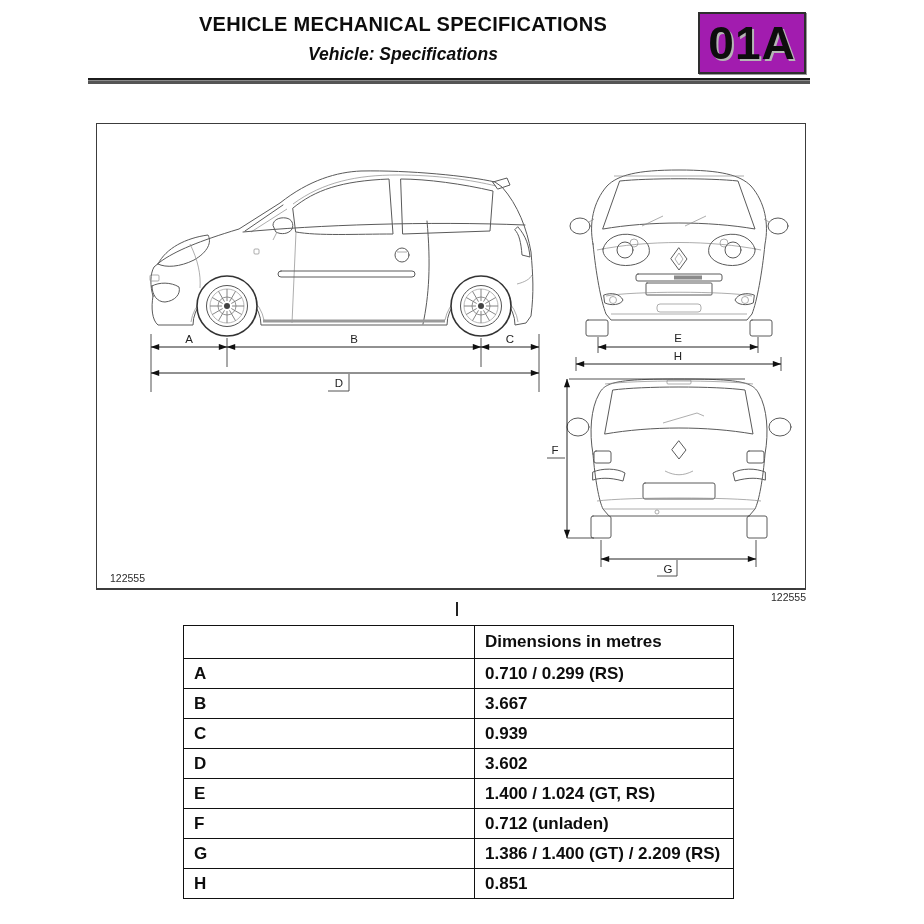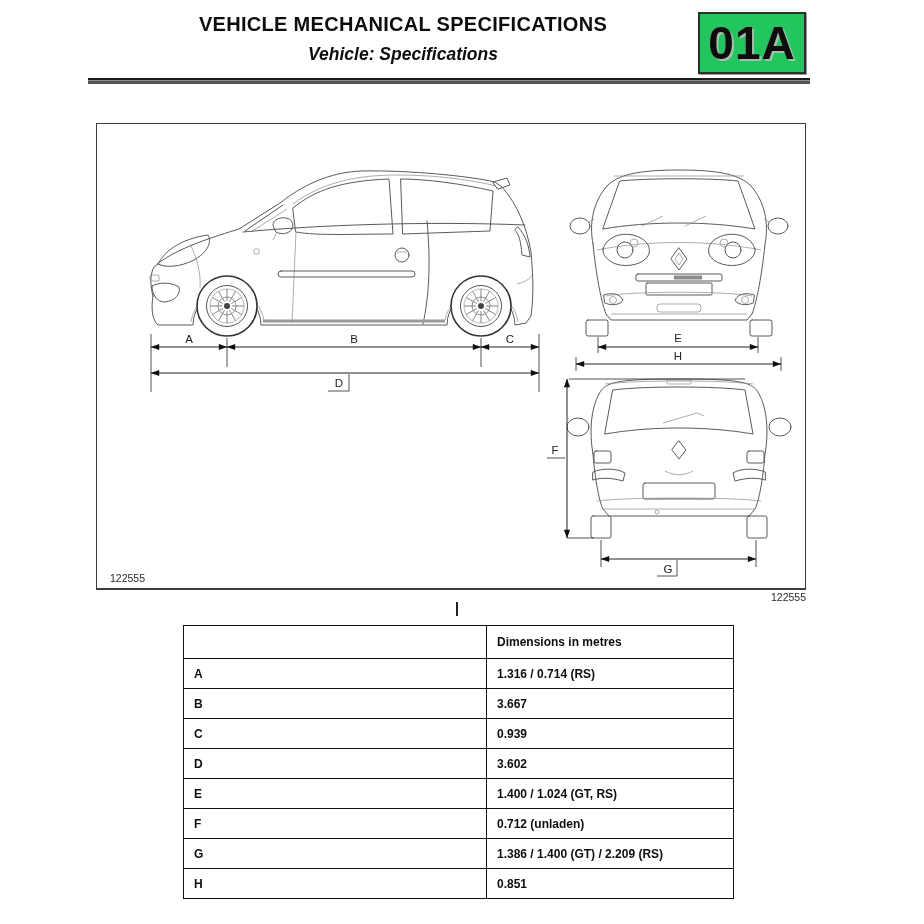--- a/index.html
+++ b/index.html
@@ -5,36 +5,36 @@
   html,body{margin:0;padding:0;background:#fff;}
   #page{position:relative;width:924px;height:924px;background:#fff;overflow:hidden;
         font-family:"Liberation Sans",sans-serif;color:#0d0d0d;border-radius:28px;}
   
   .hdr-title{position:absolute;top:13px;left:0;width:806px;text-align:center;
              font-size:20px;font-weight:bold;letter-spacing:.3px;}
   .hdr-sub{position:absolute;top:44px;left:0;width:806px;text-align:center;
            font-size:17.5px;font-weight:bold;font-style:italic;}
   .code-box{position:absolute;top:12px;left:698px;width:104px;height:58px;
             border:2px solid #2e2e2e;box-shadow:1px 1px 0 #9a9a9a;
-            display:flex;align-items:center;justify-content:center;background:#22c55e;}
+            display:flex;align-items:center;justify-content:center;background:#a21caf;}
   .code-box span{font-size:46px;font-weight:bold;line-height:1;letter-spacing:1px;
                  text-shadow:2px 2px 0 #b5b5b5;}
   .hdr-rule{position:absolute;top:78px;left:88px;width:722px;height:2px;
             background:#1c1c1c;border-bottom:1px solid #8a8a8a;box-shadow:0 3px 0 #555;}
   
   .fig-frame{position:absolute;top:123px;left:96px;width:710px;height:467px;
              border:1.5px solid #3c3c3c;border-bottom-width:2.5px;background:#fff;box-sizing:border-box;}
   .fig-ref-inner{position:absolute;left:13px;bottom:4px;font-size:10.5px;color:#2b2b2b;}
   .fig-ref-outer{position:absolute;top:591px;left:688px;width:118px;text-align:right;
                  font-size:10.5px;color:#2b2b2b;}
   .caret-mark{position:absolute;left:456px;top:602px;width:2px;height:14px;background:#222;}
   
   .spec-table{position:absolute;top:625px;left:183px;width:551px;border-collapse:collapse;}
-  .spec-table td{border:1.6px solid #111;font-size:12px;font-weight:bold;
-                 padding:0 16px 0 10px;vertical-align:middle;}
+  .spec-table td{border:1.6px solid #111;font-size:17px;font-weight:bold;
+                 padding:0 4px 0 10px;vertical-align:middle;}
   .spec-table tr{height:30px;}
   .spec-table tr.hdr{height:33px;}
   .spec-table td.lab{width:276px;}
   svg text{font-family:"Liberation Sans",sans-serif;font-size:11.5px;fill:#222;}
   .car{fill:none;stroke:#5a5a5a;stroke-width:1;stroke-linejoin:round;stroke-linecap:round;}
   .car2{fill:none;stroke:#8a8a8a;stroke-width:.7;}
   .dim{stroke:#222;stroke-width:1;fill:none;}
   .ext{stroke:#3f3f3f;stroke-width:.9;fill:none;}
 </style>
 </head>
@@ -226,21 +226,21 @@
   <div class="caret-mark"></div>
 
   <table class="spec-table">
     <tbody>
       <tr class="hdr">
         <td class="lab"></td>
         <td>Dimensions in metres</td>
       </tr>
       <tr>
         <td class="lab">A</td>
-        <td>1.316 / 0.714 (RS)</td>
+        <td>0.710 / 0.299 (RS)</td>
       </tr>
       <tr>
         <td class="lab">B</td>
         <td>3.667</td>
       </tr>
       <tr>
         <td class="lab">C</td>
         <td>0.939</td>
       </tr>
       <tr>

